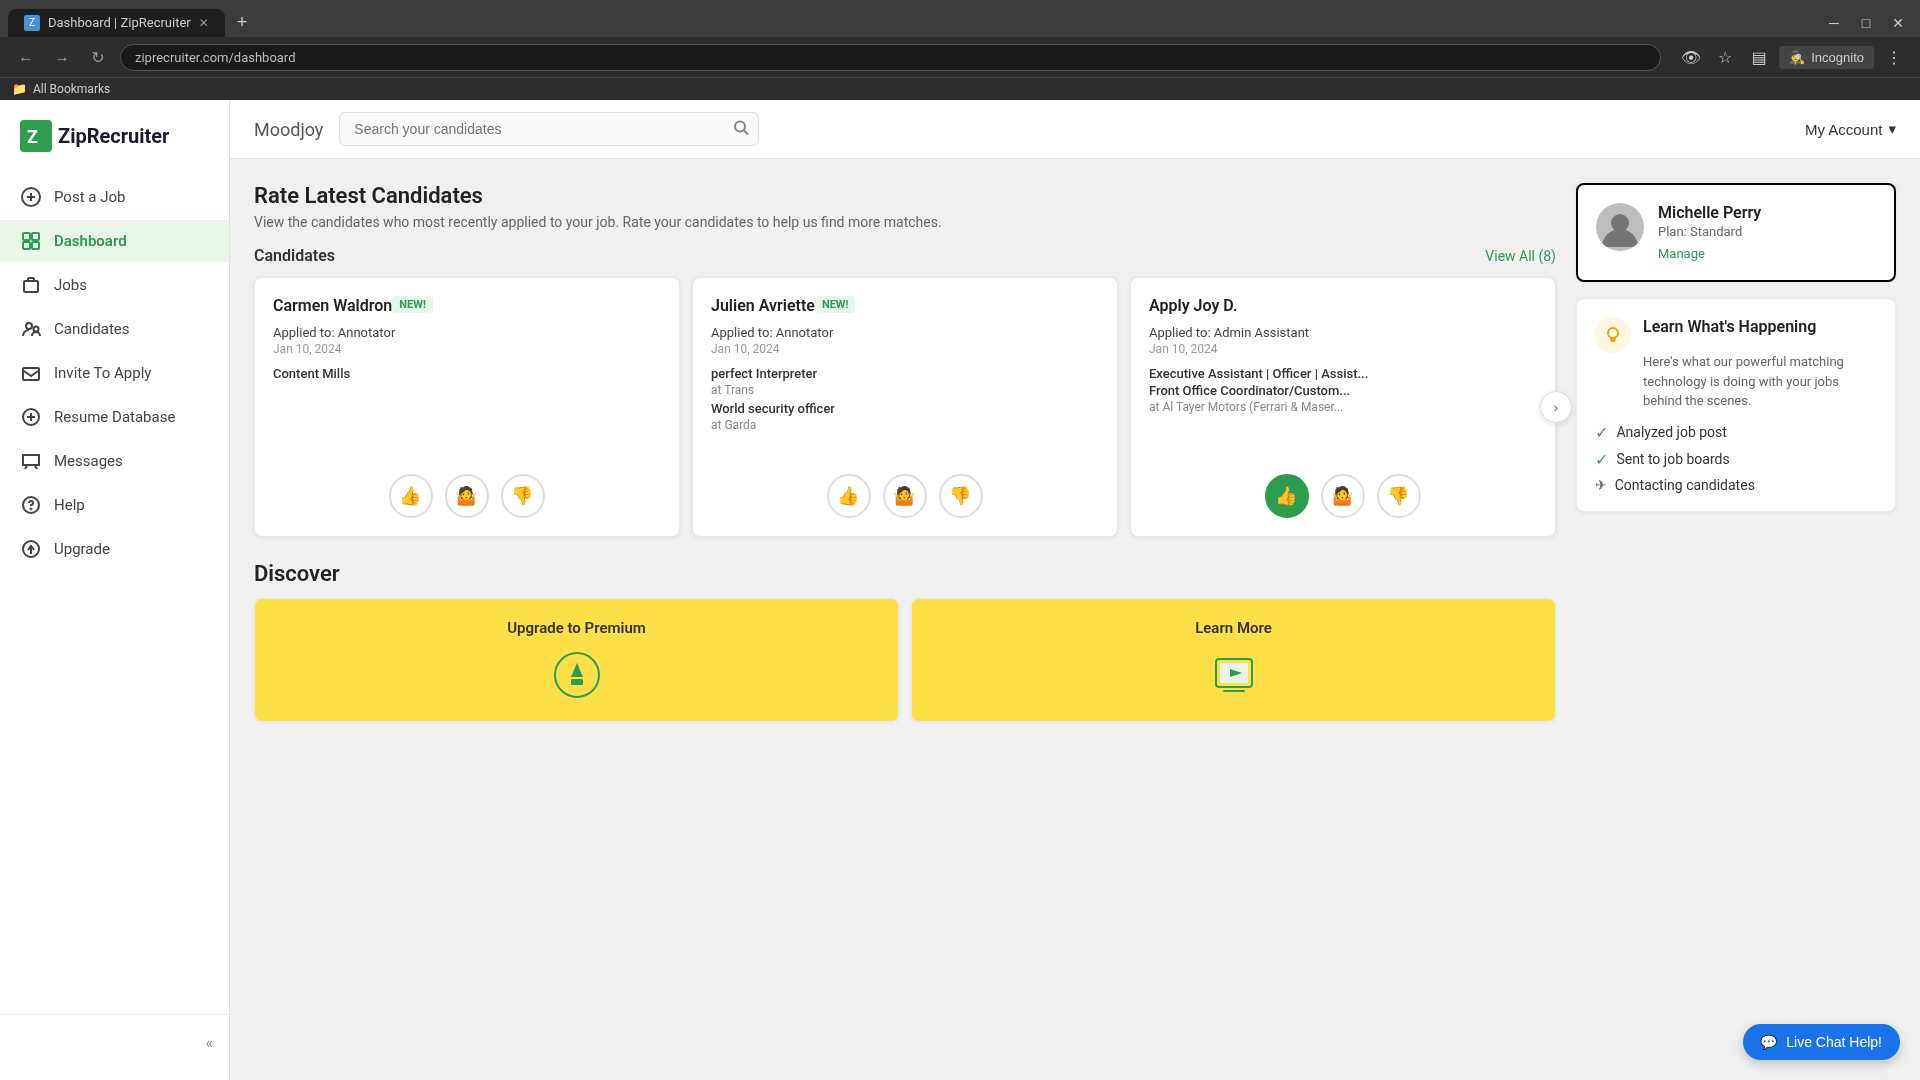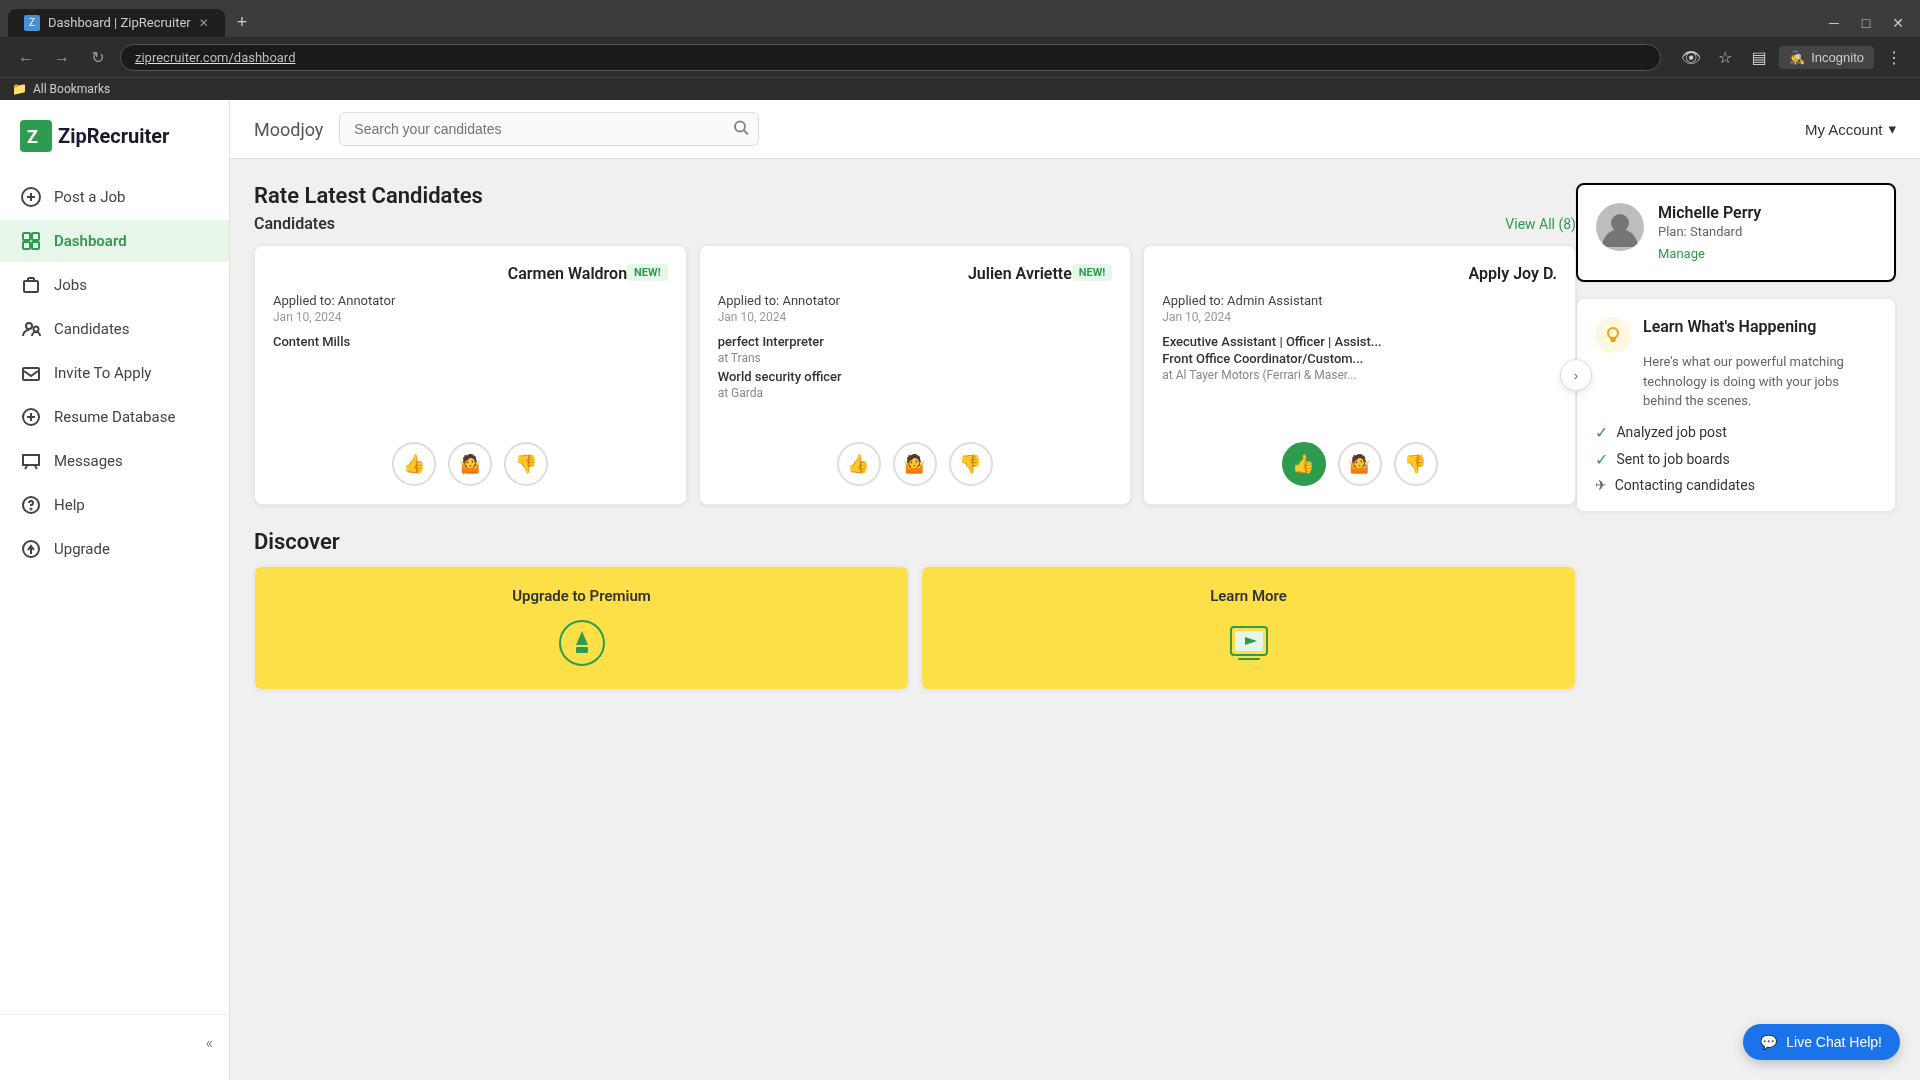--- a/index.html
+++ b/index.html
@@ -7,21 +7,21 @@
 
     
     .browser-chrome { background: #2d2d2d; display: flex; flex-direction: column; }
     .browser-tabs { background: #3c3c3c; display: flex; align-items: center; padding: 8px 8px 0; gap: 4px; }
     .tab-item { background: #1e1e1e; color: #ccc; padding: 6px 16px; border-radius: 8px 8px 0 0; display: flex; align-items: center; gap: 8px; font-size: 13px; min-width: 200px; }
     .tab-item .tab-favicon { width: 16px; height: 16px; background: #4a90d9; border-radius: 2px; display: flex; align-items: center; justify-content: center; font-size: 10px; color: white; }
     .tab-close { margin-left: auto; cursor: pointer; color: #999; font-size: 12px; }
     .tab-new { background: transparent; border: none; color: #ccc; font-size: 18px; cursor: pointer; padding: 4px 8px; }
     .browser-toolbar { background: #2d2d2d; display: flex; align-items: center; padding: 6px 12px; gap: 8px; }
     .nav-btn { background: transparent; border: none; color: #999; font-size: 16px; cursor: pointer; padding: 4px; width: 28px; height: 28px; display: flex; align-items: center; justify-content: center; border-radius: 4px; }
-    .address-bar { flex: 1; background: #1a1a1a; border: 1px solid #555; border-radius: 20px; padding: 5px 14px; color: #e0e0e0; font-size: 13px; display: flex; align-items: flex-end; gap: 8px; text-decoration: underline; }
+    .address-bar { flex: 1; background: #1a1a1a; border: 1px solid #555; border-radius: 20px; padding: 5px 14px; color: #e0e0e0; font-size: 13px; display: flex; align-items: flex-end; gap: 8px; }
     .address-bar span { color: #bbb; }
     .toolbar-actions { display: flex; align-items: center; gap: 6px; margin-left: 8px; }
     .toolbar-icon { background: transparent; border: none; color: #ccc; cursor: pointer; font-size: 16px; width: 28px; height: 28px; display: flex; align-items: center; justify-content: center; border-radius: 4px; }
     .incognito-btn { background: #444; border: none; color: #ccc; cursor: pointer; font-size: 13px; padding: 4px 10px; border-radius: 4px; display: flex; align-items: center; gap: 6px; }
     .bookmarks-bar { background: #2d2d2d; border-top: 1px solid #444; padding: 4px 12px; font-size: 12px; color: #ccc; display: flex; align-items: center; gap: 6px; }
     .bookmarks-bar span { cursor: pointer; }
 
     
     .app-container { display: flex; flex: 1; overflow: hidden; background: #f0f0f0; }
 
@@ -42,35 +42,35 @@
     
     .header { background: white; border-bottom: 1px solid #e0e0e0; padding: 12px 24px; display: flex; align-items: center; gap: 16px; }
     .header-company { font-size: 18px; color: #555; font-weight: 400; }
     .header-search { flex: 1; max-width: 420px; position: relative; }
     .header-search input { width: 100%; padding: 8px 36px 8px 14px; border: 1px solid #ddd; border-radius: 6px; font-size: 14px; color: #a16207; background: #fafafa; }
     .search-icon-btn { position: absolute; right: 10px; top: 50%; transform: translateY(-50%); background: none; border: none; cursor: pointer; color: #888; }
     .header-spacer { flex: 1; }
     .my-account-btn { display: flex; align-items: center; gap: 6px; cursor: pointer; color: #333; font-size: 15px; background: none; border: none; }
 
     
-    .main-content { flex: 1; overflow-y: auto; padding: 24px; display: flex; }
+    .main-content { flex: 1; overflow-y: auto; padding: 24px; display: flex; gap: 20px; }
     .main-left { flex: 1; }
     .main-right { width: 320px; flex-shrink: 0; display: flex; flex-direction: column; gap: 16px; }
 
     
     .section-title { font-size: 22px; font-weight: 600; color: #222; margin-bottom: 6px; }
     .section-subtitle { font-size: 14px; color: #666; margin-bottom: 16px; }
     .candidates-header { display: flex; align-items: center; justify-content: space-between; margin-bottom: 12px; }
     .candidates-label { font-size: 16px; font-weight: 600; color: #333; }
     .view-all-link { font-size: 14px; color: #2d9c4e; cursor: pointer; text-decoration: none; }
 
     
     .candidates-grid { display: flex; gap: 12px; position: relative; }
     .candidate-card { background: white; border-radius: 8px; padding: 18px; flex: 1; box-shadow: 0 1px 4px rgba(0,0,0,0.08); border: 1px solid #e8e8e8; position: relative; min-height: 260px; display: flex; flex-direction: column; }
-    .card-header { display: flex; align-items: flex-start; justify-content: flex-end; margin-bottom: 10px; }
+    .card-header { display: flex; align-items: flex-start; justify-content: flex-start; margin-bottom: 10px; }
     .candidate-name { font-size: 16px; font-weight: 600; color: #222; }
     .new-badge { background: #e8f5e9; color: #2d9c4e; font-size: 11px; font-weight: 700; padding: 2px 7px; border-radius: 4px; }
     .applied-to { font-size: 13px; color: #444; margin-bottom: 2px; }
     .applied-date { font-size: 12px; color: #999; margin-bottom: 10px; }
     .job-title { font-size: 13px; color: #333; font-weight: 500; margin-bottom: 2px; }
     .job-company { font-size: 12px; color: #888; margin-bottom: 4px; }
     .card-spacer { flex: 1; }
     .card-actions { display: flex; align-items: center; justify-content: center; gap: 12px; margin-top: 12px; }
     .action-btn { width: 44px; height: 44px; border-radius: 50%; border: 2px solid #ddd; background: white; cursor: pointer; display: flex; align-items: center; justify-content: center; font-size: 18px; color: #888; transition: all 0.15s; }
     .action-btn.active-like { border-color: #2d9c4e; background: #2d9c4e; color: white; }
@@ -279,20 +279,21 @@
         <span>▾</span>
       </button>
     </div>
 
     <div class="main-content">
 
       <div class="main-left">
 
         <div>
           <h2 class="section-title">Rate Latest Candidates</h2>
+          <p class="section-subtitle">View the candidates who most recently applied to your job. Rate your candidates to help us find more matches.</p>
 
           <div class="candidates-header">
             <span class="candidates-label">Candidates</span>
             <a class="view-all-link" href="#">View All (8)</a>
           </div>
 
           <div class="candidates-grid">
 
             <div class="candidate-card">
               <div class="card-header">

